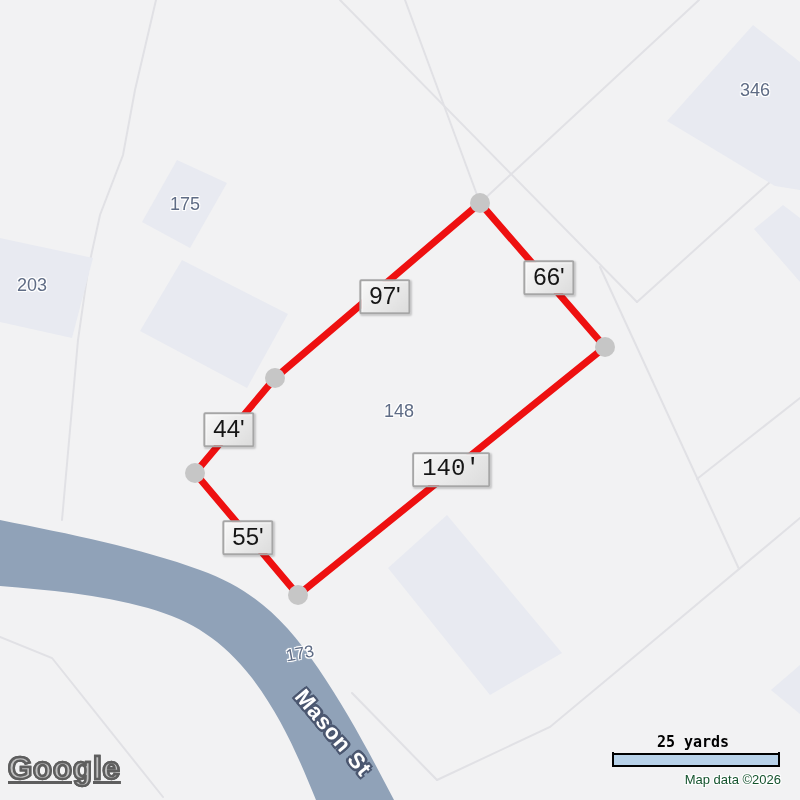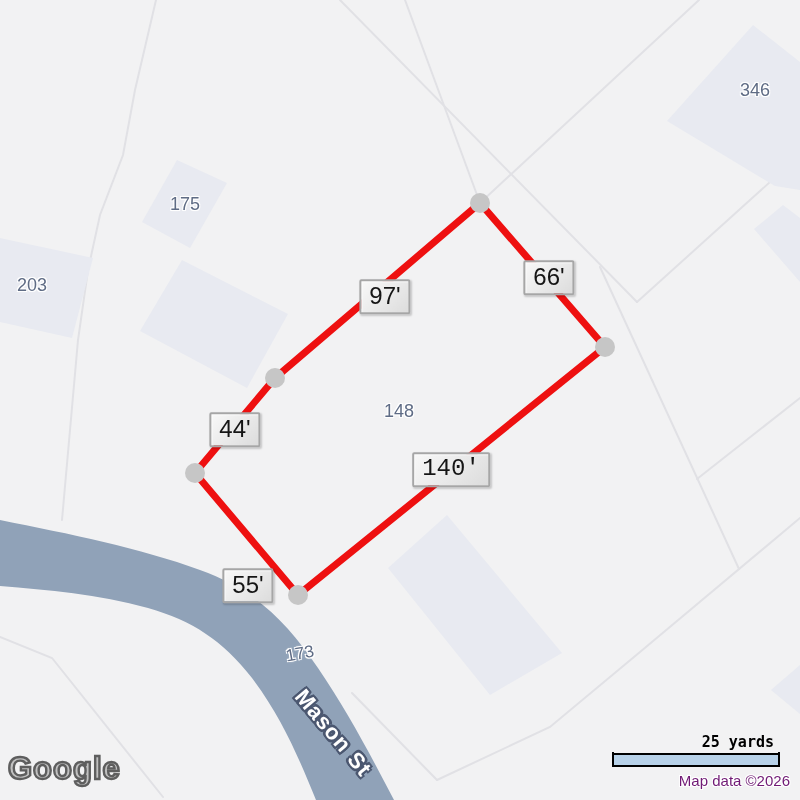--- a/index.html
+++ b/index.html
@@ -38,39 +38,40 @@
                 -2px 0 0 #4b5770,2px 0 0 #4b5770,0 -2px 0 #4b5770,0 2px 0 #4b5770;
     white-space:nowrap;
   }
 
   .google-logo{
     position:absolute;left:8px;top:751px;
     font-size:31px;font-weight:bold;letter-spacing:1px;
     color:rgba(255,255,255,.55);
     -webkit-text-stroke:2.4px #5e5e5e;
     text-shadow:0 0 1px #777;
+    text-decoration:underline;
   }
 
   .scale-wrap{position:absolute;left:612px;top:733px;width:168px;}
   .scale-label{
-    text-align:right;padding-right:6px;
+    text-align:center;padding-right:6px;
     font-family:"DejaVu Sans Mono",monospace;font-size:15px;font-weight:bold;color:#000;
     text-shadow:-1px -1px 0 #f2f2f3,1px -1px 0 #f2f2f3,-1px 1px 0 #f2f2f3,1px 1px 0 #f2f2f3;
   }
   .scale-caps{
     margin-top:1px;height:15px;position:relative;
     border-left:2px solid #000;border-right:2px solid #000;
   }
   .scale-bar{
     position:absolute;left:0;right:0;bottom:0;height:10px;
     background:#b7d1e8;border-top:2px solid #000;border-bottom:2px solid #000;
   }
   .attribution{
-    position:absolute;right:10px;top:772px;
-    font-size:15px;color:#701a75;
+    position:absolute;right:19px;top:772px;
+    font-size:13px;color:#14532d;
     text-shadow:-1px -1px 0 #fff,1px -1px 0 #fff,-1px 1px 0 #fff,1px 1px 0 #fff;
   }
 </style>
 </head>
 <body>
 
 <div id="stage">
 
   <svg width="800" height="800" viewBox="0 0 800 800">
 
@@ -111,23 +112,23 @@
       <circle cx="480" cy="203" r="10"></circle>
       <circle cx="605" cy="347" r="10"></circle>
       <circle cx="298" cy="595" r="10"></circle>
       <circle cx="195" cy="473" r="10"></circle>
       <circle cx="275" cy="378" r="10"></circle>
     </g>
   </svg>
 
   <div class="measure" style="left:385px;top:297px;text-align:right;">97'</div>
   <div class="measure" style="left:541px;top:278px;margin-left:8px;">66'</div>
-  <div class="measure" style="left:235px;top:430px;">44'</div>
+  <div class="measure" style="left:229px;top:430px;">44'</div>
   <div class="measure" style="left:451px;top:470px;font-family:Liberation Mono, monospace;">140'</div>
-  <div class="measure" style="left:248px;top:538px;margin-top:48px;">55'</div>
+  <div class="measure" style="left:248px;top:538px;">55'</div>
 
   <div class="lotnum" style="left:755px;top:90px;">346</div>
   <div class="lotnum" style="left:185px;top:204px;">175</div>
   <div class="lotnum" style="left:16px;top:285px;padding-left:32px;">203</div>
   <div class="lotnum" style="left:399px;top:411px;">148</div>
   <div class="lotnum rot" style="left:300px;top:654px;font-size:17px;">173</div>
 
   <div class="street" style="left:333px;top:733px;">Mason St</div>
 
   <div class="google-logo">Google</div>

